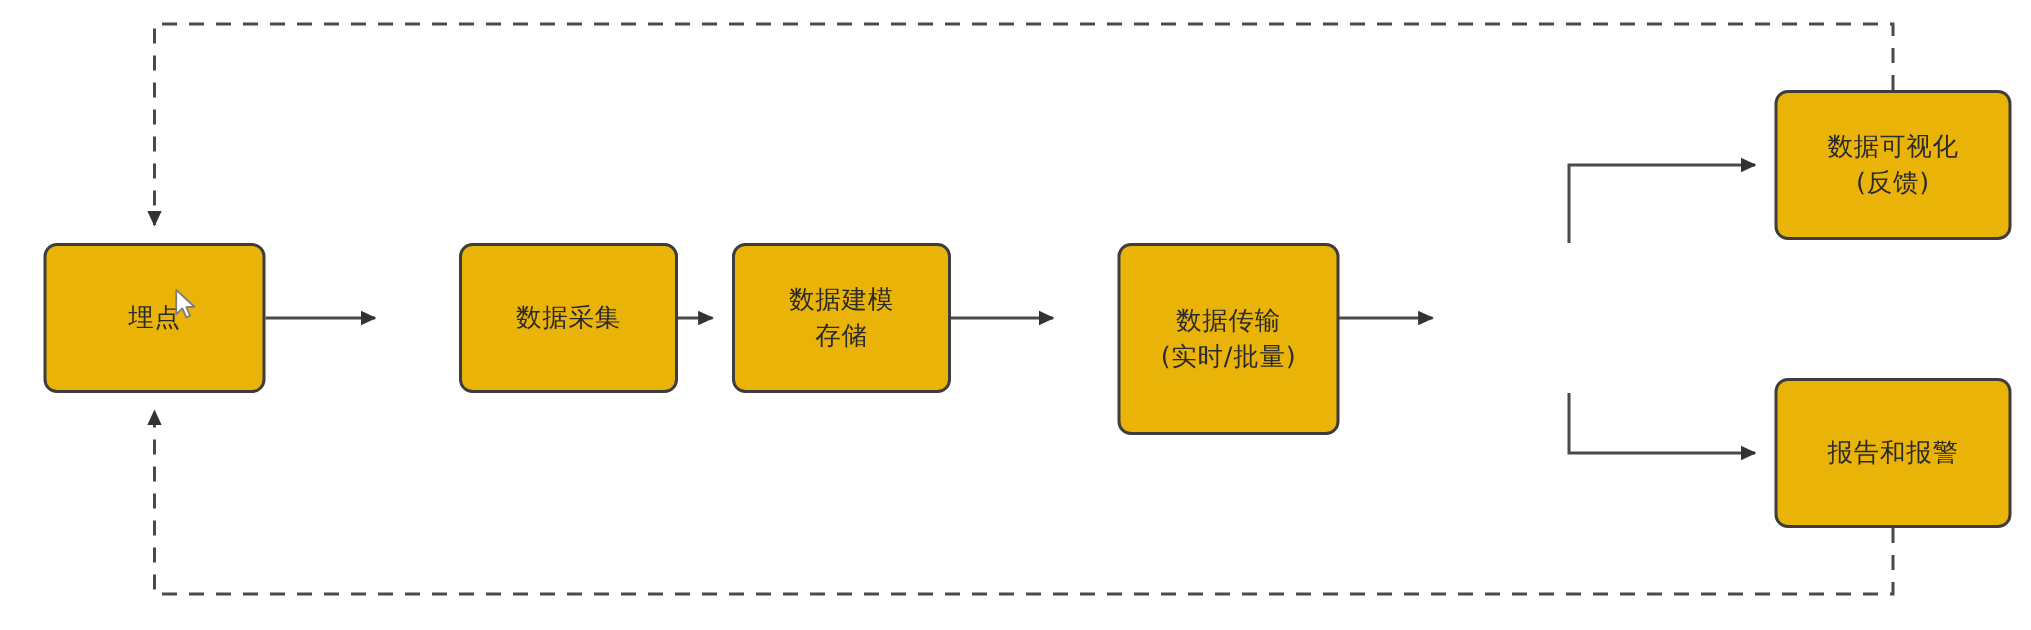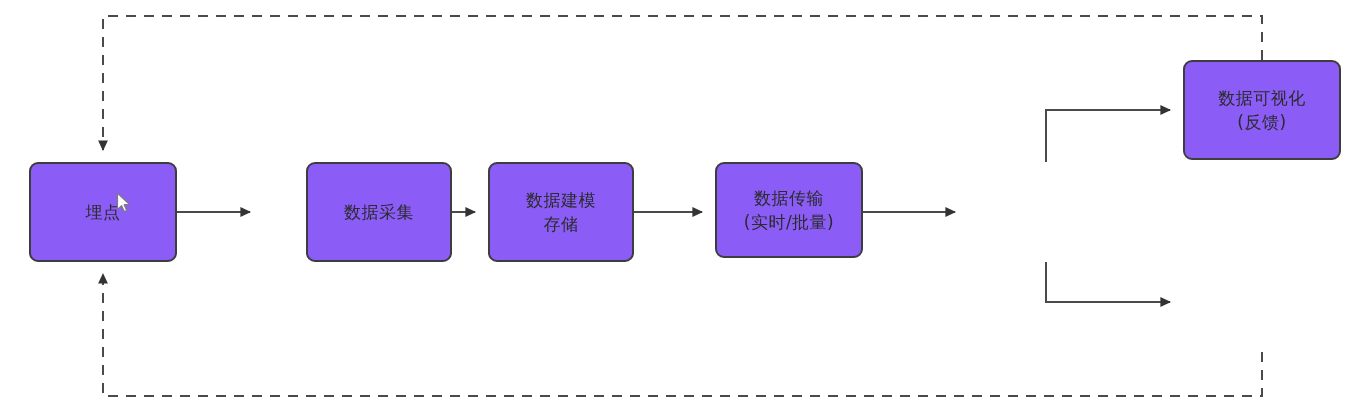--- a/index.html
+++ b/index.html
@@ -20,21 +20,21 @@
     left: 0;
     top: 0;
     width: 1354px;
     height: 420px;
   }
   .node {
     position: absolute;
     box-sizing: border-box;
     border: 2px solid #3d3d3d;
     border-radius: 9px;
-    background: #8b5cf6;
+    background: #eab308;
     display: flex;
     align-items: center;
     justify-content: center;
     flex-direction: column;
     color: #2b2b2b;
     font-size: 17px;
     line-height: 1.42;
     letter-spacing: 0.5px;
     text-align: center;
     z-index: 3;
@@ -84,29 +84,32 @@
 
   <div class="node" style="left:263px; top:162px;  width:146px; height:100px;margin-left:43px;">
     <span>数据采集</span>
   </div>
 
   <div class="node" style="left:488px; top:162px;  width:146px; height:100px;">
     <span>数据建模</span>
     <span class="line2">存储</span>
   </div>
 
-  <div class="node" style="left:715px; top:162px;  width:148px; height:96px;">
+  <div class="node" style="left:745px; top:162px;  width:148px; height:128px;">
     <span>数据传输</span>
     <span class="line2">(实时/批量)</span>
   </div>
 
 
   <div class="node" style="left:1183px; top:60px;  width:158px; height:100px;">
     <span>数据可视化</span>
     <span class="line2">(反馈)</span>
   </div>
 
+  <div class="node" style="left:1183px; top:252px; width:158px; height:100px;">
+    <span>报告和报警</span>
+  </div>
 
   <svg id="cursor" style="left:116px; top:192px;" width="18" height="24" viewBox="0 0 18 24" xmlns="http://www.w3.org/2000/svg">
     <path d="M1.5,1.2 L1.5,17.4 L5.6,13.6 L8.2,19.6 L10.7,18.5 L8.2,12.7 L13.6,12.5 z" fill="#ffffff" stroke="#7c7c7c" stroke-width="1.2" stroke-linejoin="round"></path>
   </svg>
 
 </div>
 
 </body></html>

